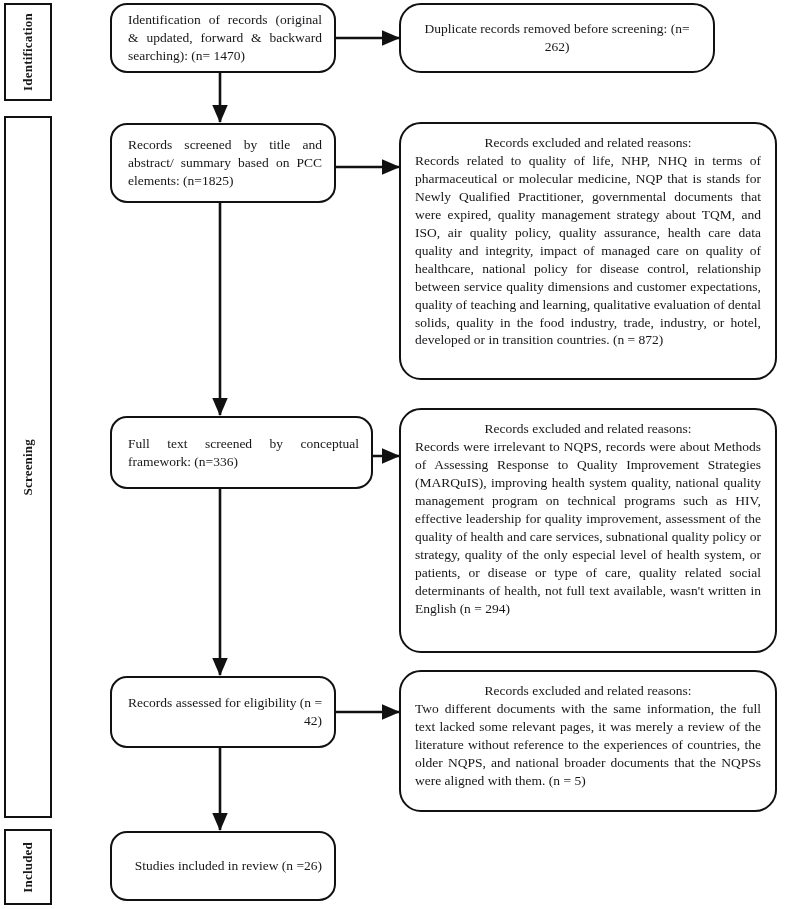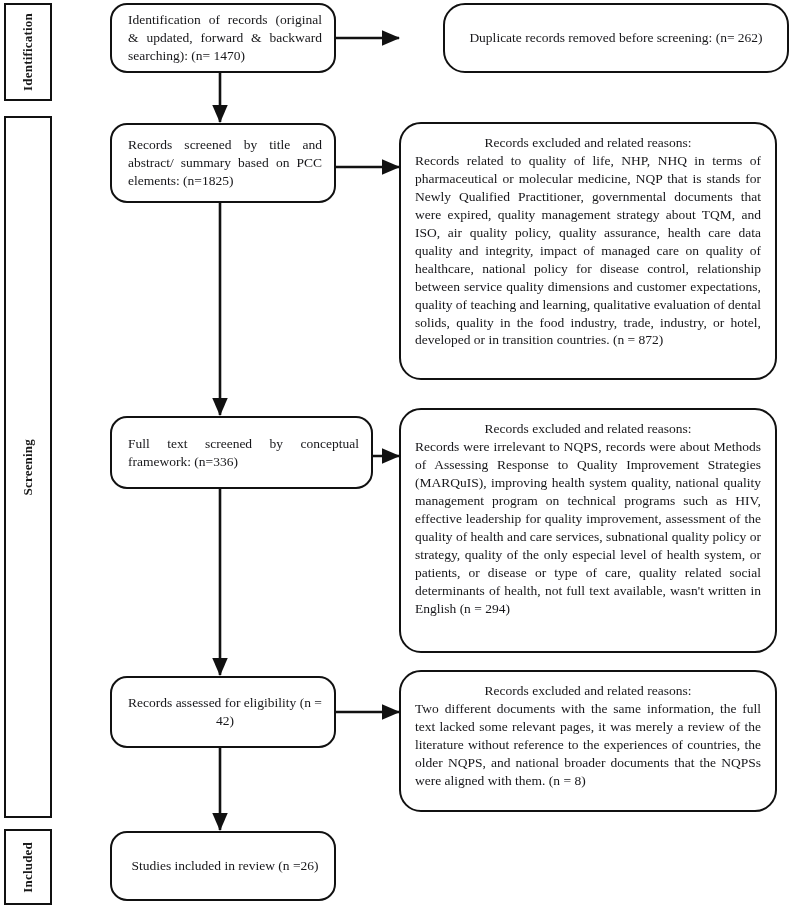--- a/index.html
+++ b/index.html
@@ -60,21 +60,21 @@
     flex-direction: column;
     justify-content: center;
     padding-left: 16px;
   }
   .node .body {
     text-align: justify;
     text-justify: inter-word;
     hyphens: none;
   }
   .node .body.left-align {
-    text-align: center;
+    text-align: right;
   }
   .node .lead {
     display: block;
     text-align: center;
   }
   .node.right-box {
     border-radius: 22px;
     padding: 10px 14px 10px 14px;
   }
   .node.right-box .body {
@@ -119,21 +119,21 @@
   </div>
 
   <div class="stage-bar" style="left:4px; top:829px; width:48px; height:76px;">
     <span class="stage-label">Included</span>
   </div>
 
   <div class="node center" style="left:110px; top:3px; width:226px; height:70px;">
     <div class="body">Identification of records (original &amp; updated, forward &amp; backward searching): (n= 1470)</div>
   </div>
 
-  <div class="node center right-box" style="left:399px; top:3px; width:346px; height:70px;margin-left:44px;">
+  <div class="node center right-box" style="left:399px; top:3px; width:316px; height:70px;">
     <div class="body left-align" style="text-align:center;">Duplicate records removed before screening: (n= 262)</div>
   </div>
 
   <div class="node center" style="left:110px; top:123px; width:226px; height:80px;">
     <div class="body">Records screened by title and abstract/ summary based on PCC elements: (n=1825)</div>
   </div>
 
   <div class="node right-box" style="left:399px; top:122px; width:378px; height:258px;">
     <span class="lead">Records excluded and related reasons:</span>
     <div class="body">Records related to quality of life, NHP, NHQ in terms of pharmaceutical or molecular medicine, NQP that is stands for Newly Qualified Practitioner, governmental documents that were expired, quality management strategy about TQM, and ISO, air quality policy, quality assurance, health care data quality and integrity, impact of managed care on quality of healthcare, national policy for disease control, relationship between service quality dimensions and customer expectations, quality of teaching and learning, qualitative evaluation of dental solids, quality in the food industry, trade, industry, or hotel, developed or in transition countries. (n = 872)</div>
@@ -147,20 +147,20 @@
     <span class="lead">Records excluded and related reasons:</span>
     <div class="body">Records were irrelevant to NQPS, records were about Methods of Assessing Response to Quality Improvement Strategies (MARQuIS), improving health system quality, national quality management program on technical programs such as HIV, effective leadership for quality improvement, assessment of the quality of health and care services, subnational quality policy or strategy, quality of the only especial level of health system, or patients, or disease or type of care, quality related social determinants of health, not full text available, wasn't written in English  (n = 294)</div>
   </div>
 
   <div class="node center" style="left:110px; top:676px; width:226px; height:72px;">
     <div class="body left-align">Records assessed for eligibility (n = 42)</div>
   </div>
 
   <div class="node right-box" style="left:399px; top:670px; width:378px; height:142px;">
     <span class="lead">Records excluded and related reasons:</span>
-    <div class="body">Two different documents with the same information, the full text lacked some relevant pages, it was merely a review of the literature without reference to the experiences of countries, the older NQPS, and national broader documents that the NQPSs were aligned with them. (n = 8)</div>
+    <div class="body">Two different documents with the same information, the full text lacked some relevant pages, it was merely a review of the literature without reference to the experiences of countries, the older NQPS, and national broader documents that the NQPSs were aligned with them. (n = 5)</div>
   </div>
 
   <div class="node center" style="left:110px; top:831px; width:226px; height:70px;">
     <div class="body left-align">Studies included in review (n =26)</div>
   </div>
 
 </div>
 
 </body></html>

